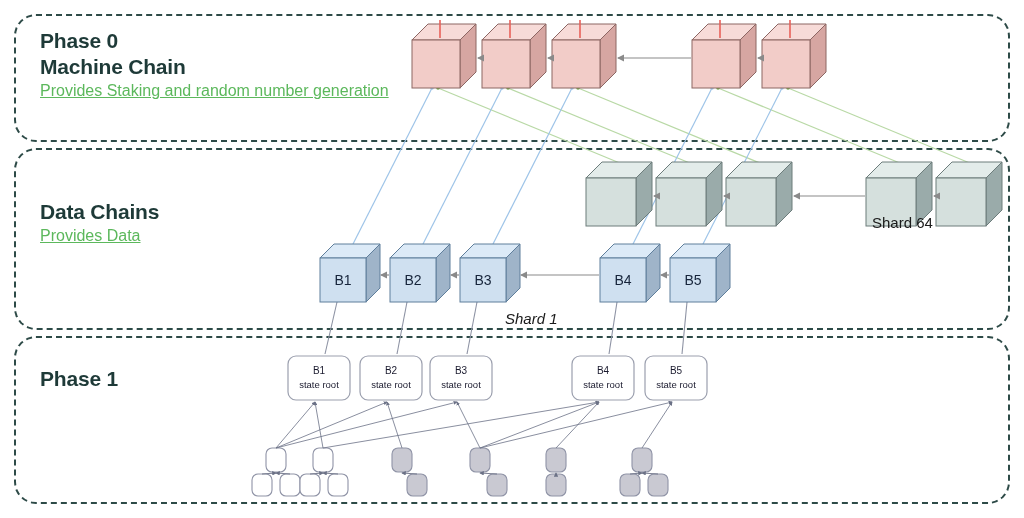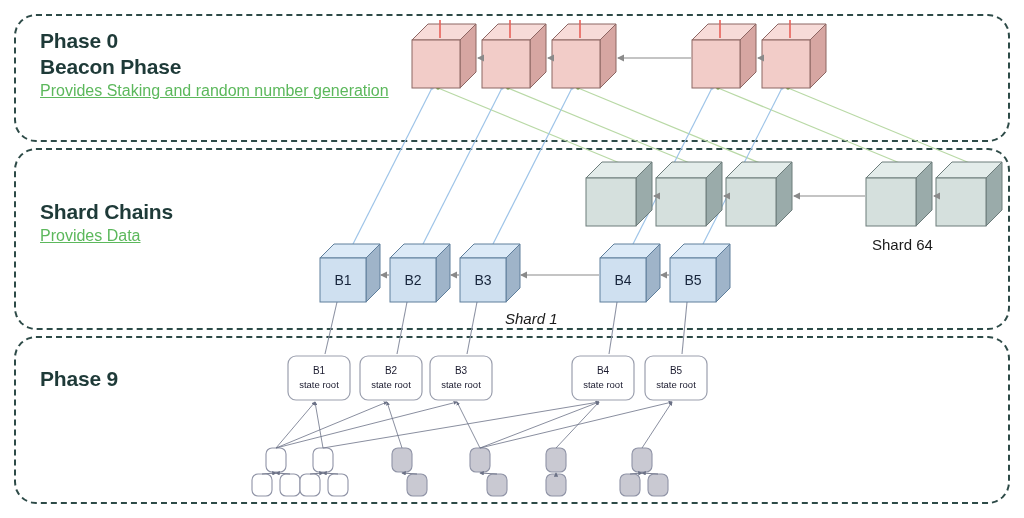--- a/index.html
+++ b/index.html
@@ -41,21 +41,21 @@
   svg.layer{position:absolute;left:0;top:0;width:1024px;height:518px;overflow:visible;}
   #connectors{z-index:2;}
   #cubes{z-index:3;}
   #vm{z-index:4;}
 
   
   .map-label{
     position:absolute;color:#1a1a1a;font-size:15px;white-space:nowrap;z-index:5;
   }
   #shard1-label{left:505px;top:310px;font-style:italic;}
-  #shard64-label{left:872px;top:236px;text-align:center;}
+  #shard64-label{left:872px;top:214px;text-align:center;}
 
   .cube-face-text{
     font-family:"Liberation Sans", sans-serif;
     font-size:14px;fill:#16243a;
   }
   .sr-text{
     font-family:"Liberation Sans", sans-serif;
     font-size:9.5px;fill:#1a1a2e;
   }
   .sr-text.bold{font-size:10px;}
@@ -64,31 +64,31 @@
 <body>
 
 <div id="stage">
 
   <div class="panel" id="panel0"></div>
   <div class="panel" id="panel1"></div>
   <div class="panel" id="panel2"></div>
 
   <div class="phase-text" id="txt0">
     <div class="phase-title">Phase 0</div>
-    <div class="phase-title">Beacon Phase</div>
+    <div class="phase-title">Machine Chain</div>
     <div class="phase-sub">Provides Staking and random number generation</div>
   </div>
 
   <div class="phase-text" id="txt1">
-    <div class="phase-title">Shard Chains</div>
+    <div class="phase-title">Data Chains</div>
     <div class="phase-sub">Provides Data</div>
   </div>
 
   <div class="phase-text" id="txt2">
-    <div class="phase-title">Phase 9</div>
+    <div class="phase-title">Phase 1</div>
   </div>
 
   <svg class="layer" id="connectors">
       <line x1="432" y1="88" x2="353" y2="244" stroke="#9ec4e8" stroke-width="1.2"></line>
       <circle cx="432" cy="88" r="1.8" fill="#9ec4e8"></circle>
       <line x1="438" y1="88" x2="627" y2="166" stroke="#b9d9a6" stroke-width="1.2"></line>
       <circle cx="438" cy="88" r="1.8" fill="#74a84a"></circle>
       <line x1="502" y1="88" x2="423" y2="244" stroke="#9ec4e8" stroke-width="1.2"></line>
       <circle cx="502" cy="88" r="1.8" fill="#9ec4e8"></circle>
       <line x1="508" y1="88" x2="697" y2="166" stroke="#b9d9a6" stroke-width="1.2"></line>

